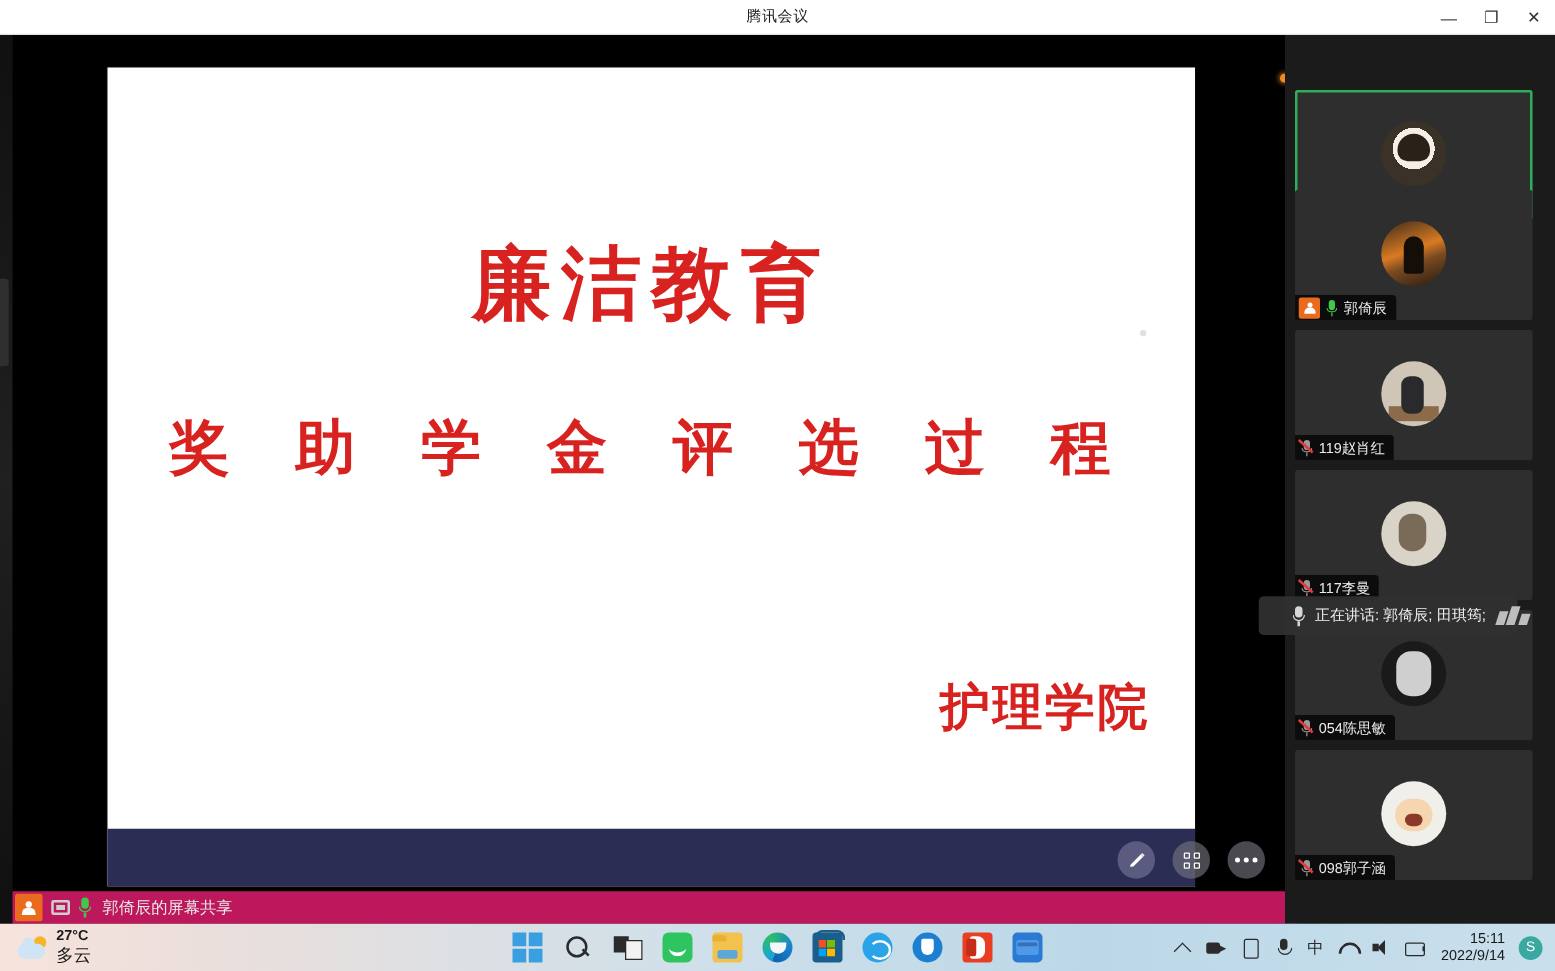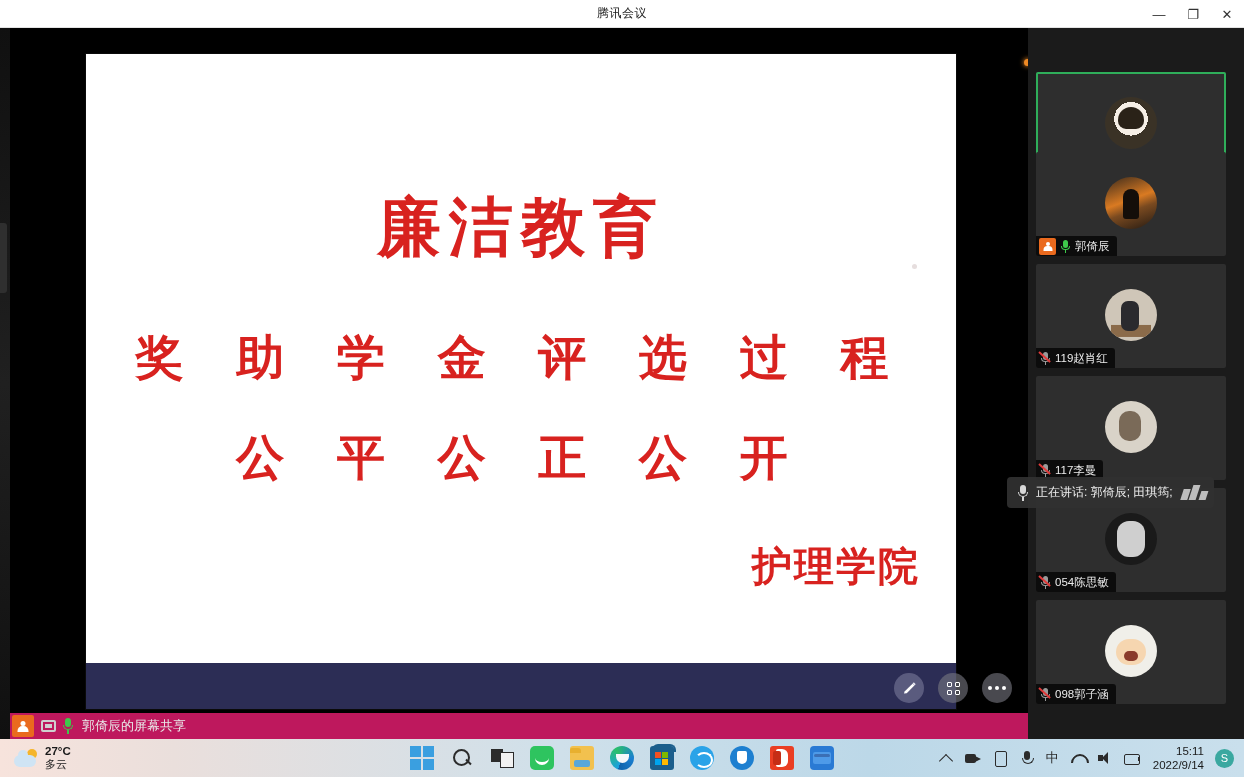--- a/index.html
+++ b/index.html
@@ -239,21 +239,21 @@
   .mic-sm .arc{position:absolute;left:1px;top:7px;width:9px;height:4px;border:1.4px solid #e6e6e6;border-top:none;border-radius:0 0 5px 5px;}
   .mic-sm .stem{position:absolute;left:4.8px;top:11px;width:1.4px;height:3px;background:#e6e6e6;}
   .mic-sm.green .cap{background:#3ec94b;} .mic-sm.green .arc{border-color:#3ec94b;} .mic-sm.green .stem{background:#3ec94b;}
   .mic-sm.muted .cap{background:#9a9a9a;} .mic-sm.muted .arc{border-color:#9a9a9a;} .mic-sm.muted .stem{background:#9a9a9a;}
   .mic-sm.muted .slash{position:absolute;left:-1px;top:0px;width:15px;height:2px;background:#e03a3a;transform:rotate(42deg);transform-origin:left center;}
 
   
   #speaking-toast {
     position:absolute; left:1007px; top:449px; width:207px; height:31px;
     background:rgba(48,48,48,.93); border-radius:4px;
-    display:flex; align-items:center; gap:7px; padding:0 8px;
+    display:flex; align-items:center; gap:7px; padding:0 24px;
     z-index: 20;
     text-align: right;
   }
   #speaking-toast .t-mic { position:relative; width:12px;height:16px; flex:0 0 auto; margin-left:2px;}
   #speaking-toast .t-mic .cap{position:absolute;left:3px;top:0;width:6px;height:9px;border-radius:3px;background:#d7d7d7;}
   #speaking-toast .t-mic .arc{position:absolute;left:1px;top:7px;width:10px;height:5px;border:1.6px solid #d7d7d7;border-top:none;border-radius:0 0 6px 6px;}
   #speaking-toast .t-mic .stem{position:absolute;left:5.2px;top:12px;width:1.6px;height:4px;background:#d7d7d7;}
   #speaking-toast .t-text{ color:#efefef; font-size:12px; white-space:nowrap;}
   #speaking-toast .waves{ display:flex; gap:2px; align-items:flex-end; margin-left:2px;}
   #speaking-toast .waves i{ display:block; width:7px; background:#bdbdbd; transform:skewX(-18deg); }
@@ -264,21 +264,21 @@
     background: linear-gradient(90deg,#f7e3dc 0%, #eadfdc 14%, #cfe0ea 45%, #bcd8e8 70%, #c9dfec 100%);
     display:flex; align-items:center;
   }
   #weather { display:flex; align-items:center; gap:7px; margin-left:14px; }
   #weather .wicon { position:relative; width:24px;height:18px;}
   #weather .wicon .sun{position:absolute;right:1px;top:0;width:10px;height:10px;border-radius:50%;background:#f5b52b;}
   #weather .wicon .cloud{position:absolute;left:0;bottom:0;width:22px;height:12px;border-radius:8px;background:#cfe4f4;}
   #weather .wicon .cloud:before{content:"";position:absolute;left:4px;top:-5px;width:10px;height:10px;border-radius:50%;background:#cfe4f4;}
   #weather .wtext{ line-height:1.25; }
   #weather .wtemp{ font-size:11.5px; color:#1a1a1a;font-weight:bold; }
-  #weather .wdesc{ font-size:11px; color:#1a1a1a; }
+  #weather .wdesc{ font-size:14px; color:#1a1a1a; }
 
   #tb-center { position:absolute; left:50%; transform:translateX(-50%); display:flex; align-items:center; gap:16px;}
   .tb-ic { width:24px;height:24px; position:relative; border-radius:3px;}
   .tb-ic.active:after{ content:""; position:absolute; left:50%; bottom:-7px; transform:translateX(-50%); width:16px;height:3px;border-radius:2px;background:#3b6fb5;}
   .win-logo { display:grid; grid-template-columns:11px 11px; grid-template-rows:11px 11px; gap:2px; }
   .win-logo i{ display:block; background:#3a9fe0; }
   .search-ic { position:relative; }
   .search-ic:before{content:"";position:absolute;left:3px;top:3px;width:13px;height:13px;border:2px solid #2b2b2b;border-radius:50%;}
   .search-ic:after{content:"";position:absolute;left:15px;top:15px;width:7px;height:2px;background:#2b2b2b;transform:rotate(45deg);}
   .taskview-ic{ position:relative;}
@@ -355,21 +355,20 @@
         <i></i>
         <i></i>
     </div>
     <div id="rec-dot"></div>
 
     <div id="slide">
 
       <div id="slide-body">
         <div class="slide-t1">廉洁教育</div>
         <div class="slide-t2">奖 助 学 金 评 选 过 程</div>
-        <div class="slide-t3">公 平 公 正 公 开</div>
         <div class="slide-sig">
           <div class="l1">护理学院</div>
         </div>
         <div id="faint-mark"></div>
       </div>
 
       <div id="slide-footer"></div>
     </div>
 
     <div id="share-tools">

